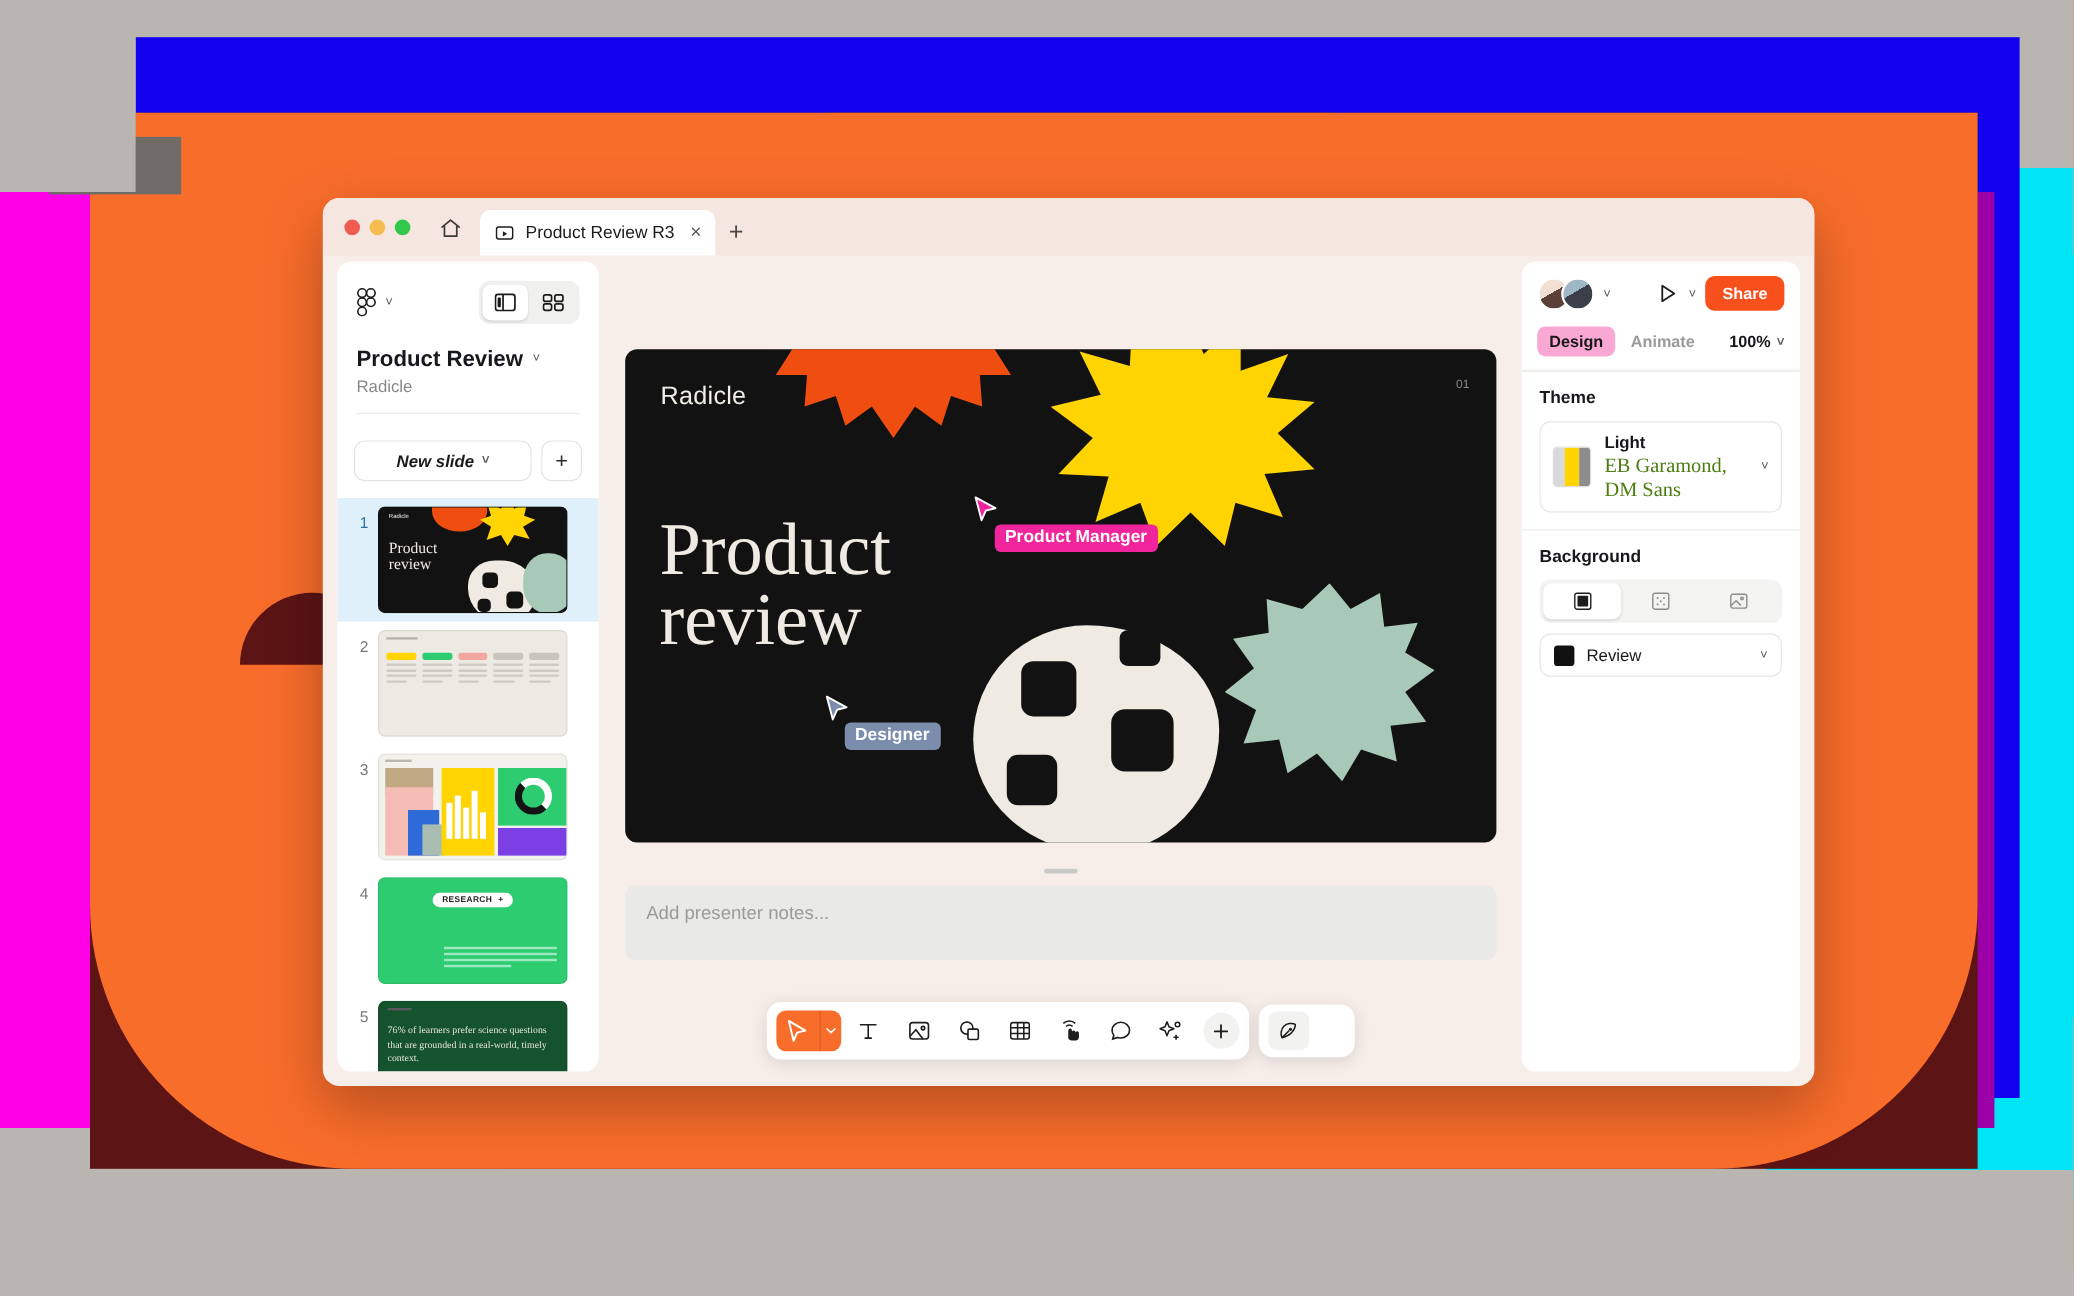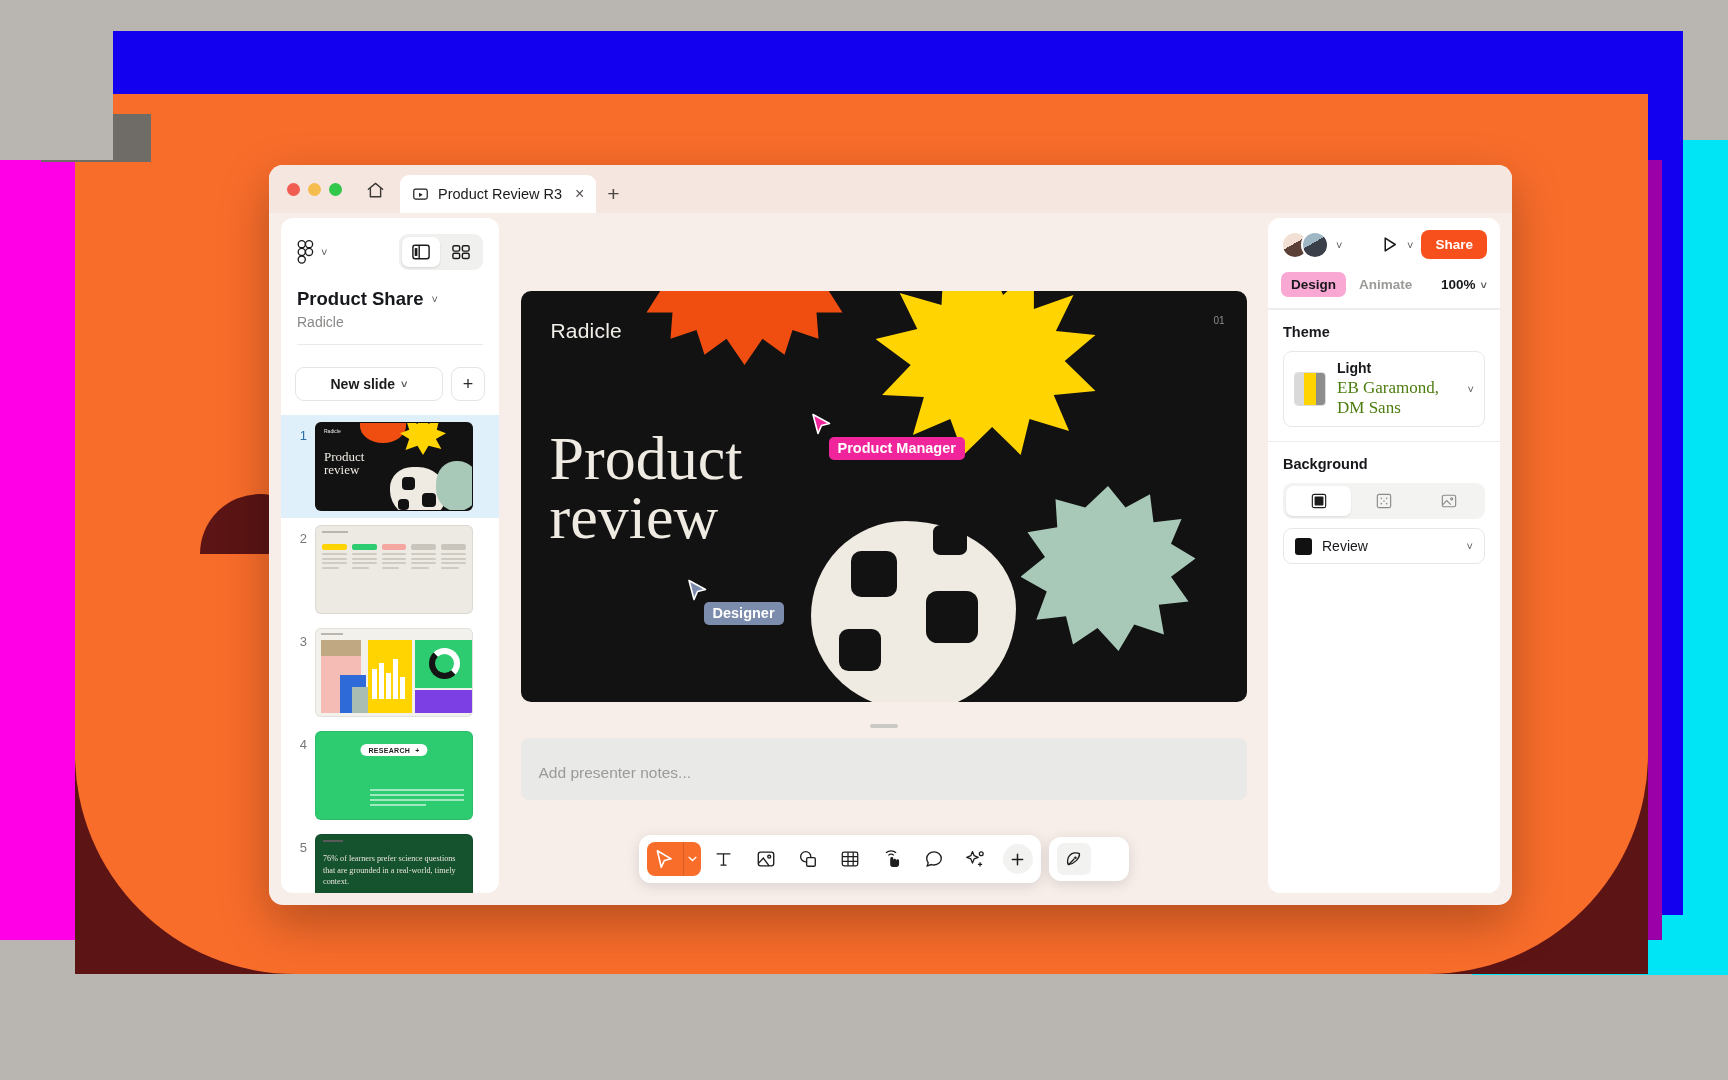--- a/index.html
+++ b/index.html
@@ -69,21 +69,21 @@
   .vt-btn { width: 38px; height: 30px; border-radius: 7px; display: flex; align-items: center; justify-content: center; }
   .vt-btn.active { background: #fff; box-shadow: 0 1px 2px rgba(0,0,0,.12); }
   .deck-title { display: flex; align-items: center; gap: 8px; margin-top: 18px; }
   .deck-title span.t { font-size: 18.5px; font-weight: 700; color: #16181c; }
   .deck-sub { font-size: 14px; color: #8B8987; margin-top: 4px; }
   .sb-divider { height: 1px; background: #EAEAE8; margin-top: 14px; }
   .newslide-row { display: flex; gap: 8px; padding: 12px 14px; }
   .newslide-btn {
     flex: 1; height: 34px; border: 1px solid #E4E4E2; border-radius: 9px;
     background: #fff; display: flex; align-items: center; justify-content: center; gap: 6px;
-    font-size: 14px; font-weight: 600; color: #1b1b1b;
+    font-size: 14px; font-weight: 600; color: #1b1b1b; font-style: italic;
   }
   .plus-btn { width: 34px; height: 34px; border: 1px solid #E4E4E2; border-radius: 9px;
               background: #fff; display: flex; align-items: center; justify-content: center;
               font-size: 18px; color: #2b2b2b; font-weight: 300; }
   .slides { flex: 1; overflow: hidden; padding: 2px 0 0 0; }
   .slide-item { display: flex; align-items: flex-start; gap: 8px; padding: 7px 14px 7px 10px; }
   .slide-item.sel { background: #DFF0FB; }
   .slide-num { width: 16px; text-align: right; font-size: 13px; color: #7a7775; padding-top: 6px; }
   .slide-item.sel .slide-num { color: #2a6fa8; }
   .thumb { width: 158px; height: 89px; border-radius: 6px; overflow: hidden; position: relative;
@@ -152,21 +152,21 @@
 
   .cursor { position: absolute; }
   .cur-label { position: absolute; border-radius: 5px; padding: 3px 9px 4px; font-size: 14.5px;
                font-weight: 600; color: #fff; white-space: nowrap; }
 
   
   .notes-wrap { width: 726px; margin-top: 22px; position: relative; }
   .drag-handle { width: 28px; height: 4px; border-radius: 2px; background: #C9C9C7;
                  margin: 0 auto 10px; }
   .notes { width: 726px; height: 62px; background: #E9E9E8; border-radius: 8px;
-           padding: 26px 18px; font-size: 15.5px; color: #9B9A98; }
+           padding: 15px 18px; font-size: 15.5px; color: #9B9A98; }
 
   
   .toolbar-row { position: absolute; bottom: 22px; left: 0; right: 0; display: flex;
                  justify-content: center; gap: 0; align-items: center; }
   .toolbar { display: flex; align-items: center; gap: 4px; background: #fff; border-radius: 12px;
              padding: 6px 8px; box-shadow: 0 3px 14px rgba(0,0,0,.12); }
   .tb-sel { display: flex; align-items: center; background: #F96D2B; border-radius: 8px; overflow: hidden; }
   .tb-sel .m { width: 36px; height: 34px; display: flex; align-items: center; justify-content: center; }
   .tb-sel .c { width: 18px; height: 34px; display: flex; align-items: center; justify-content: center;
                border-left: 1px solid rgba(0,0,0,.13); }
@@ -286,21 +286,21 @@
                 <svg width="18" height="16" viewBox="0 0 20 17" fill="none" stroke="#1b1b1b" stroke-width="1.6">
                     <rect x="1" y="1.5" width="7.5" height="6" rx="1.8"></rect>
                     <rect x="11.5" y="1.5" width="7.5" height="6" rx="1.8"></rect>
                     <rect x="1" y="9.8" width="7.5" height="6" rx="1.8"></rect>
                     <rect x="11.5" y="9.8" width="7.5" height="6" rx="1.8"></rect>
                   </svg>
               </div>
             </div>
           </div>
           <div class="deck-title">
-            <span class="t">Product Share</span>
+            <span class="t">Product Review</span>
             <span class="chev">˅</span>
           </div>
           <div class="deck-sub">Radicle</div>
           <div class="sb-divider"></div>
         </div>
 
         <div class="newslide-row">
           <div class="newslide-btn">
             <span>New slide</span>
             <span class="chev">˅</span>

